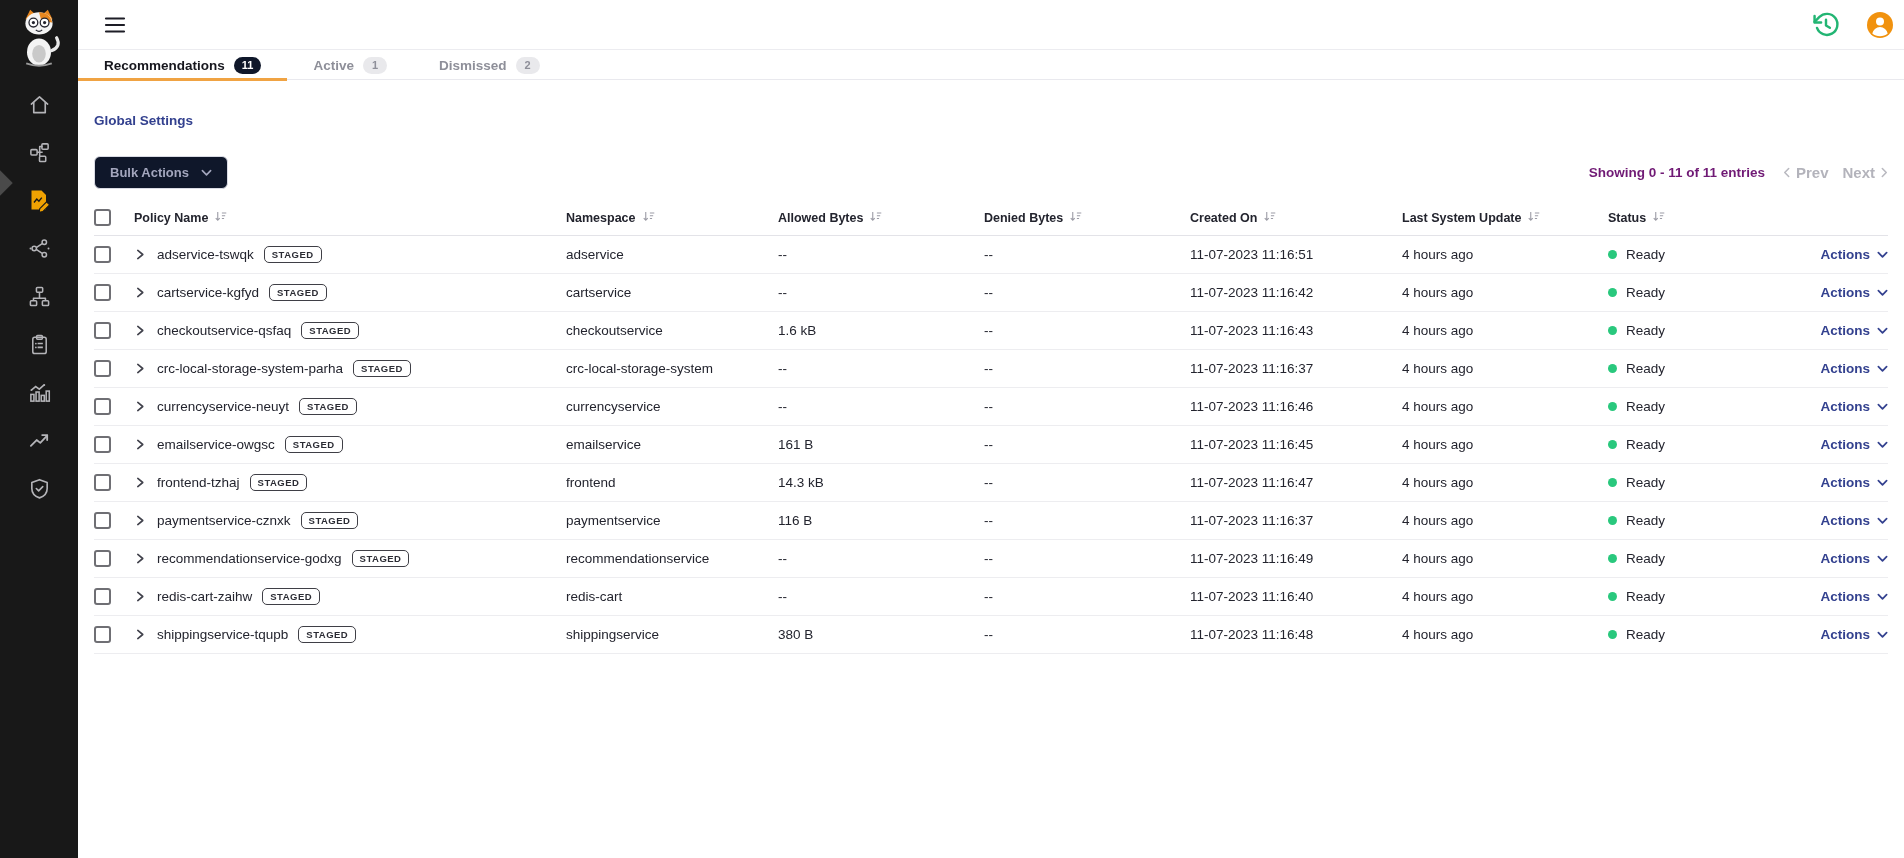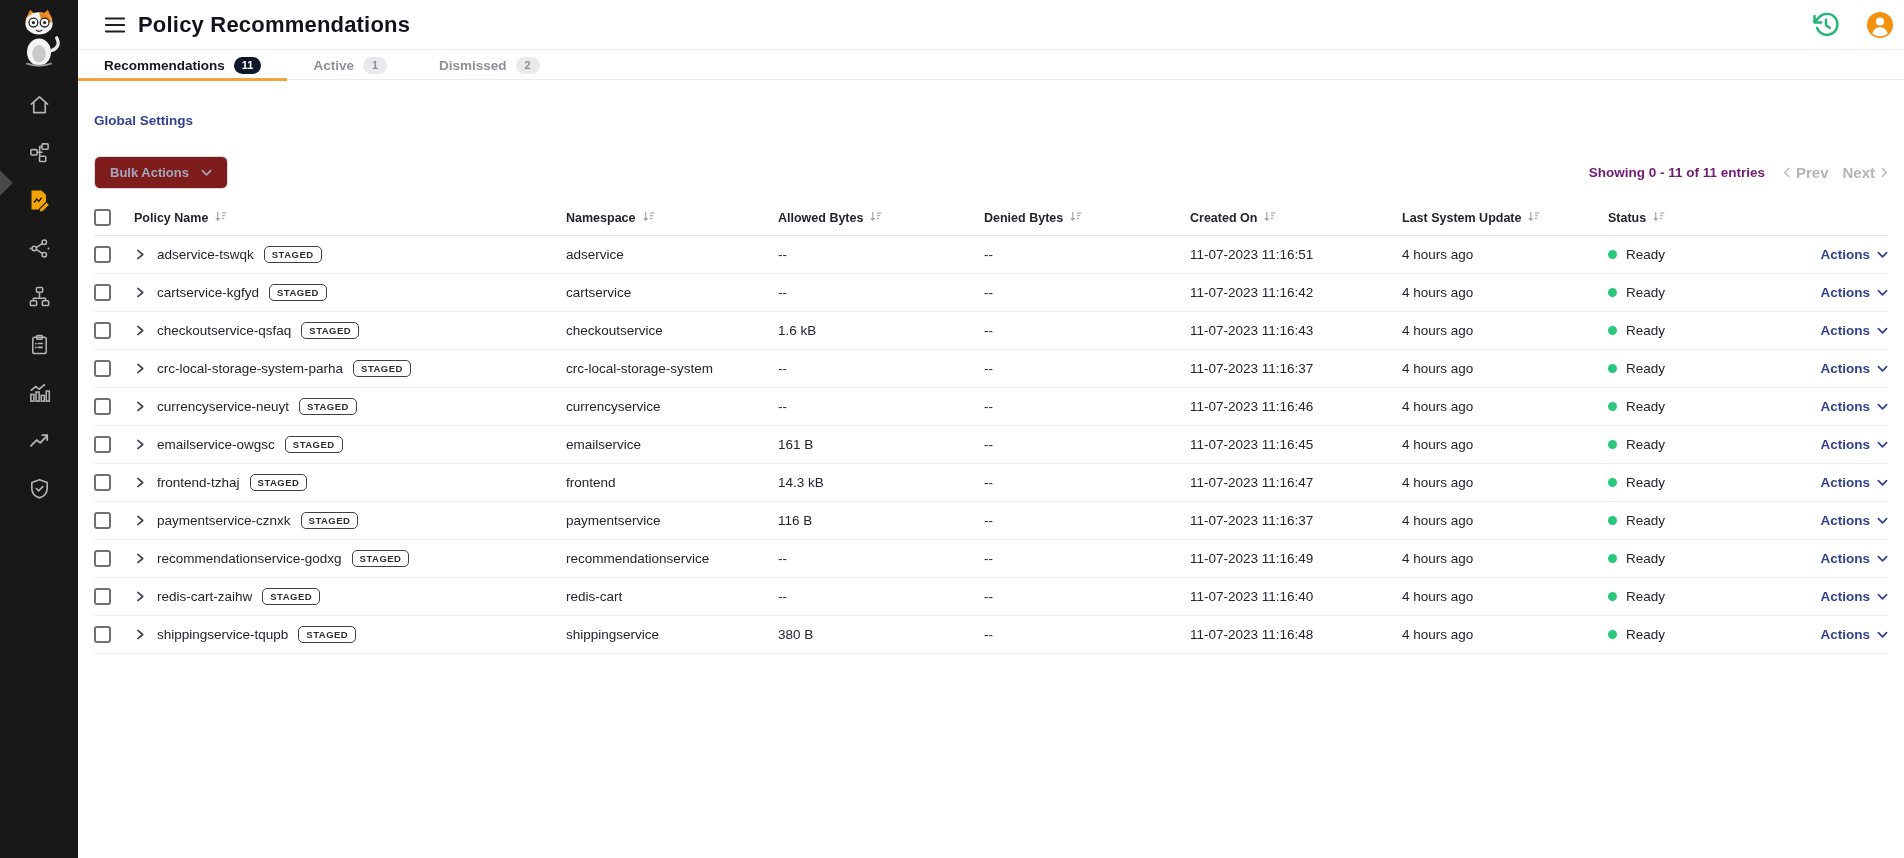--- a/index.html
+++ b/index.html
@@ -34,21 +34,21 @@
   .tab.active .badge { background:#0f172a; color:#fff; }
 
   .content { padding:0 16px; }
 
   .desc-row { display:flex; justify-content:space-between; align-items:center; margin-top:33px; }
   .description { font-size:15px; color:#26262e; }
   .global-settings { font-size:13.5px; font-weight:700; color:#33418f; cursor:pointer; margin-right:38px; }
 
   .controls-row { display:flex; justify-content:space-between; align-items:center; margin-top:28px; }
   .bulk-btn { display:flex; align-items:center; gap:12px; border:1px solid #d9dbe4; border-radius:6px;
-      padding:8px 15px; font-size:13px; font-weight:600; color:#a3a6bd; background:#7f1d1d; cursor:default; }
+      padding:8px 15px; font-size:13px; font-weight:600; color:#a3a6bd; background:#0f172a; cursor:default; }
   .paging { display:flex; align-items:center; gap:18px; font-size:13.5px; }
   .paging .summary { font-weight:600; color:#701a75; }
   .pager { display:flex; align-items:center; gap:14px; color:#b3b3bb; font-weight:600; font-size:15px; }
   .pager .pg { cursor:pointer; display:flex; align-items:center; gap:6px; }
 
   
   table { width:100%; border-collapse:collapse; margin-top:14px; table-layout:fixed; }
   thead th { text-align:left; font-size:12.5px; font-weight:700; color:#23242e; padding:6px 0 9px;
       border-bottom:1px solid #e3e3e8; white-space:nowrap; cursor:pointer; }
   thead th .hwrap { display:flex; align-items:center; gap:6px; }
@@ -187,21 +187,20 @@
   </aside>
 
   <div class="main">
 
     <div class="topbar">
       <div class="hamburger">
         <svg viewBox="0 0 24 24" width="24" height="24" fill="none" stroke="#1d1d26" stroke-width="2.2" stroke-linecap="round">
           <path d="M3 5.5h18M3 12h18M3 18.5h18"></path>
         </svg>
       </div>
-      <div class="page-title">Policy Recommendations</div>
       <div class="topbar-icons">
         <span class="icon-btn">
           <svg viewBox="0 0 24 24" width="28" height="28" fill="none" stroke="#22B573" stroke-width="2.1" stroke-linecap="round" stroke-linejoin="round">
             <polyline points="2.2 4.2 2.2 9.8 7.8 9.8"></polyline>
             <path d="M4.3 14.5a9 9 0 1 0 2.1-9.4L2.2 9.3"></path>
             <path d="M12 7.4v5l3.3 2"></path>
           </svg>
         </span>
         <span class="icon-btn">
           <svg viewBox="0 0 28 28" width="28" height="28">

